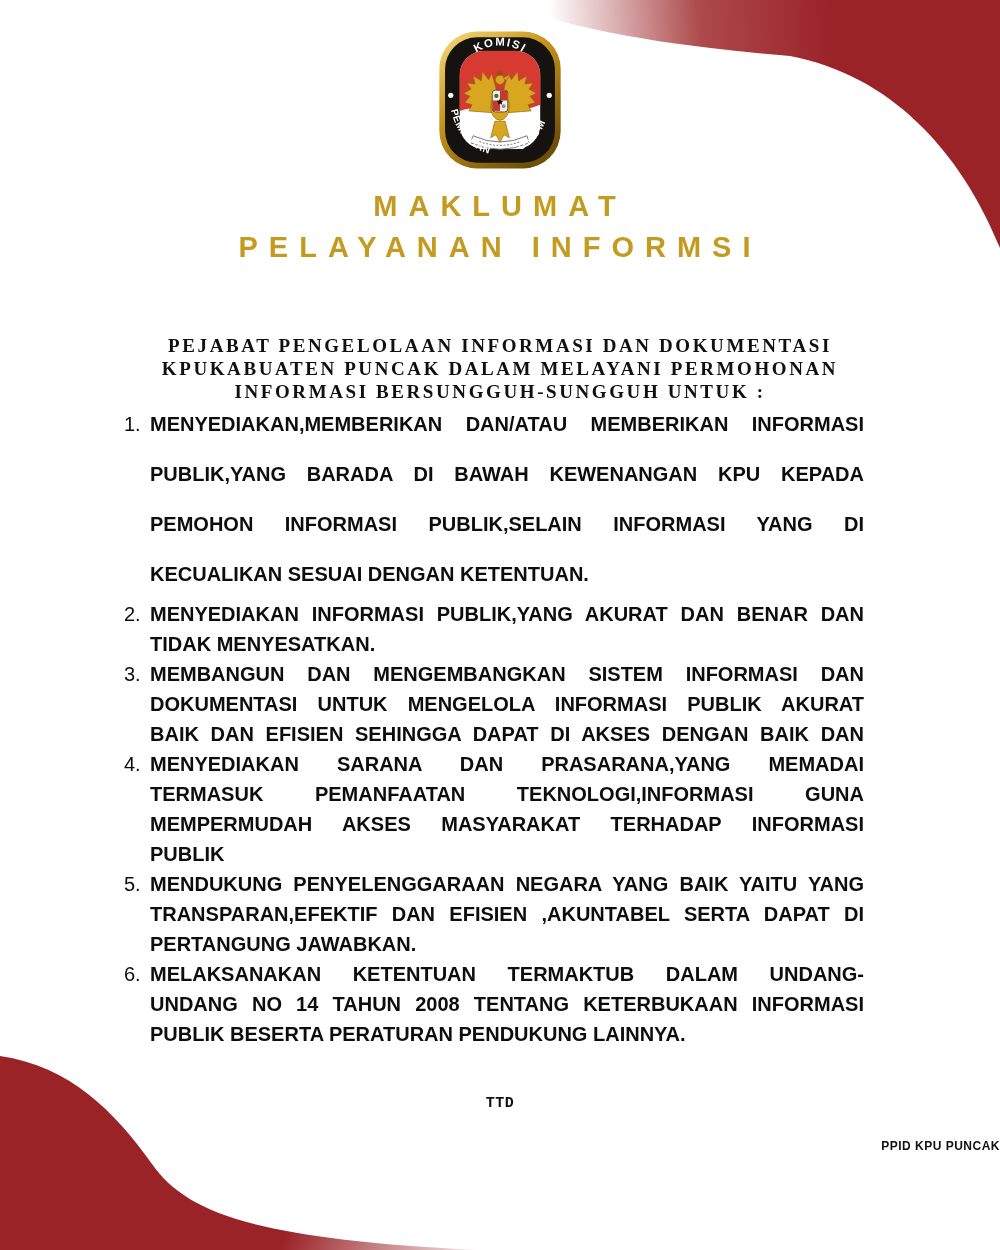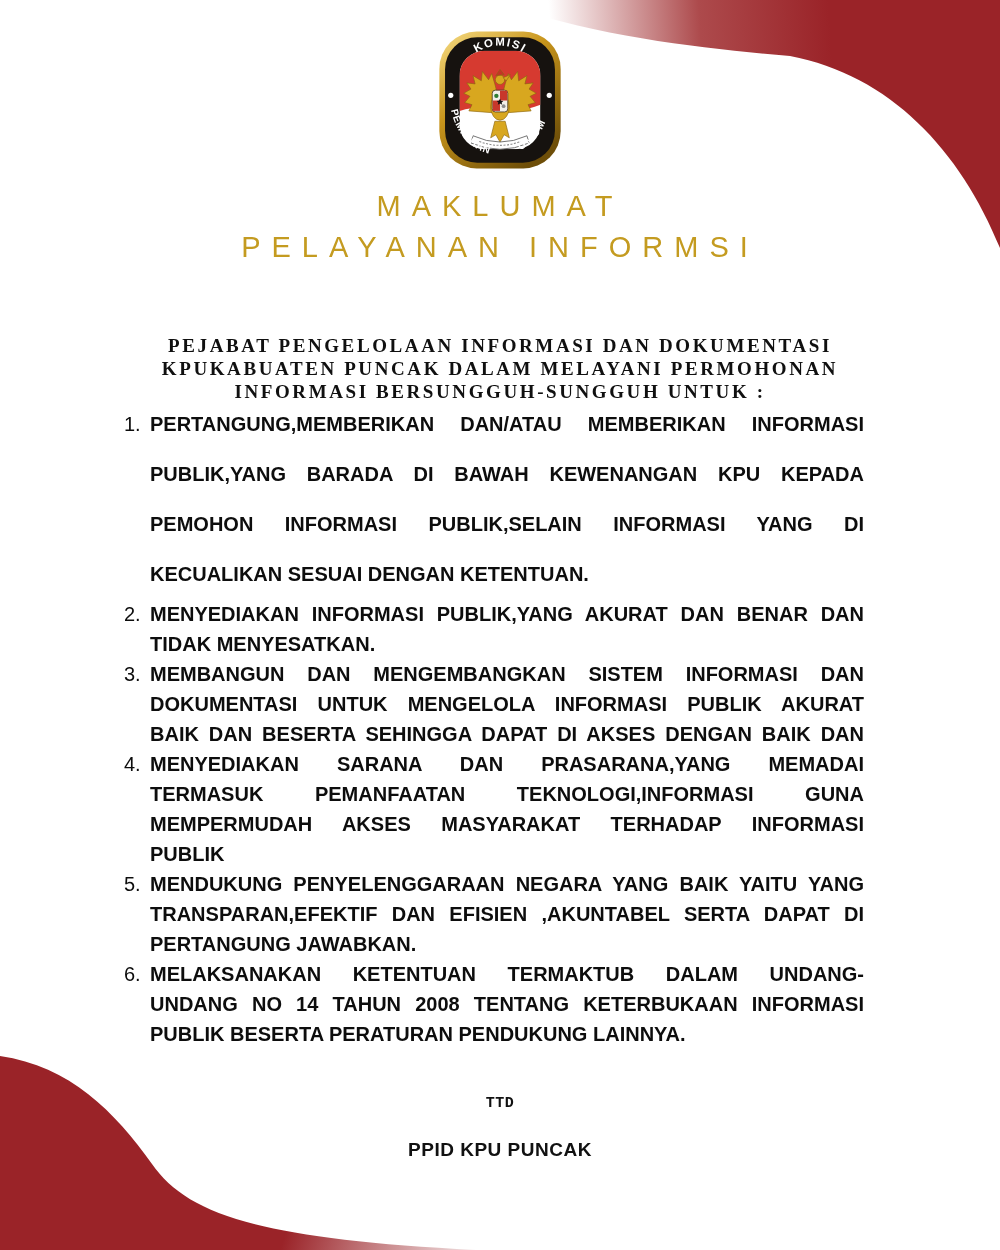--- a/index.html
+++ b/index.html
@@ -4,43 +4,43 @@
 <style>
   html,body{margin:0;padding:0;background:#ffffff;}
   .poster{
     position:relative;width:1000px;height:1250px;overflow:hidden;background:#fff;
     font-family:"Liberation Sans",sans-serif;color:#111;
   }
   .deco{position:absolute;left:0;top:0;z-index:0;}
   .logo{position:absolute;top:30px;left:50%;transform:translateX(-50%);z-index:2;}
   .title{
     position:absolute;top:186px;left:0;width:100%;text-align:center;z-index:1;
-    color:#C49B20;font-weight:normal;font-size:29px;line-height:41px;letter-spacing:11px;
+    color:#C49B20;font-weight:bold;font-size:29px;line-height:41px;letter-spacing:11px;
   }
   .intro{
     position:absolute;top:314px;left:0;width:100%;text-align:center;z-index:1;
     font-family:"Liberation Serif",serif;font-weight:bold;font-size:19px;
     line-height:23px;letter-spacing:2.6px;color:#101010;margin-top:20px;
   }
   .list{position:absolute;top:399px;left:150px;width:714px;z-index:1;}
   .item{position:relative;font-weight:bold;font-size:20px;color:#0d0d0d;}
   .item .num{
     position:absolute;left:-26px;top:0;font-weight:normal;font-size:20px;line-height:30px;
   }
   .item.wide .num{line-height:50px;}
   .ln{line-height:30px;text-align:justify;text-align-last:justify;}
   .item.wide .ln{line-height:50px;}
   .ln.last{text-align:center;text-align-last:left;}
   .footer-ttd{
     position:absolute;top:1095px;left:0;width:100%;text-align:center;z-index:1;
     font-weight:bold;font-size:15px;letter-spacing:.5px;font-family:Liberation Mono, monospace;
   }
   .footer-ppid{
-    position:absolute;top:1139px;left:0;width:100%;text-align:center;z-index:1;
-    font-weight:bold;font-size:19px;letter-spacing:.5px;
+    position:absolute;top:1139px;left:0;width:100%;text-align:right;z-index:1;
+    font-weight:bold;font-size:12px;letter-spacing:.5px;
   }
 </style>
 </head>
 <body>
 
 <div class="poster">
 
   <svg class="deco" width="1000" height="1250" viewBox="0 0 1000 1250" aria-hidden="true">
     <defs>
       <linearGradient id="gTR" gradientUnits="userSpaceOnUse" x1="490" y1="50" x2="830" y2="28">
@@ -127,37 +127,37 @@
   <div class="intro">
     <div>PEJABAT PENGELOLAAN INFORMASI DAN DOKUMENTASI</div>
     <div>KPUKABUATEN PUNCAK DALAM MELAYANI PERMOHONAN</div>
     <div>INFORMASI BERSUNGGUH-SUNGGUH UNTUK :</div>
   </div>
 
   <div class="list">
 
     <div class="item wide">
       <span class="num">1.</span>
-      <div class="ln">PERTANGUNG,MEMBERIKAN DAN/ATAU MEMBERIKAN INFORMASI</div>
+      <div class="ln">MENYEDIAKAN,MEMBERIKAN DAN/ATAU MEMBERIKAN INFORMASI</div>
       <div class="ln">PUBLIK,YANG BARADA DI BAWAH KEWENANGAN KPU KEPADA</div>
       <div class="ln">PEMOHON INFORMASI PUBLIK,SELAIN INFORMASI YANG DI</div>
       <div class="ln last">KECUALIKAN SESUAI DENGAN KETENTUAN.</div>
     </div>
 
     <div class="item">
       <span class="num">2.</span>
       <div class="ln">MENYEDIAKAN INFORMASI PUBLIK,YANG AKURAT DAN BENAR DAN</div>
       <div class="ln last">TIDAK MENYESATKAN.</div>
     </div>
 
     <div class="item">
       <span class="num">3.</span>
       <div class="ln">MEMBANGUN DAN MENGEMBANGKAN SISTEM INFORMASI DAN</div>
       <div class="ln">DOKUMENTASI UNTUK MENGELOLA INFORMASI PUBLIK AKURAT</div>
-      <div class="ln">BAIK DAN BESERTA SEHINGGA DAPAT DI AKSES DENGAN BAIK DAN</div>
+      <div class="ln">BAIK DAN EFISIEN SEHINGGA DAPAT DI AKSES DENGAN BAIK DAN</div>
     </div>
 
     <div class="item">
       <span class="num">4.</span>
       <div class="ln">MENYEDIAKAN SARANA DAN PRASARANA,YANG MEMADAI</div>
       <div class="ln">TERMASUK PEMANFAATAN TEKNOLOGI,INFORMASI GUNA</div>
       <div class="ln">MEMPERMUDAH AKSES MASYARAKAT TERHADAP INFORMASI</div>
       <div class="ln last">PUBLIK</div>
     </div>
 

